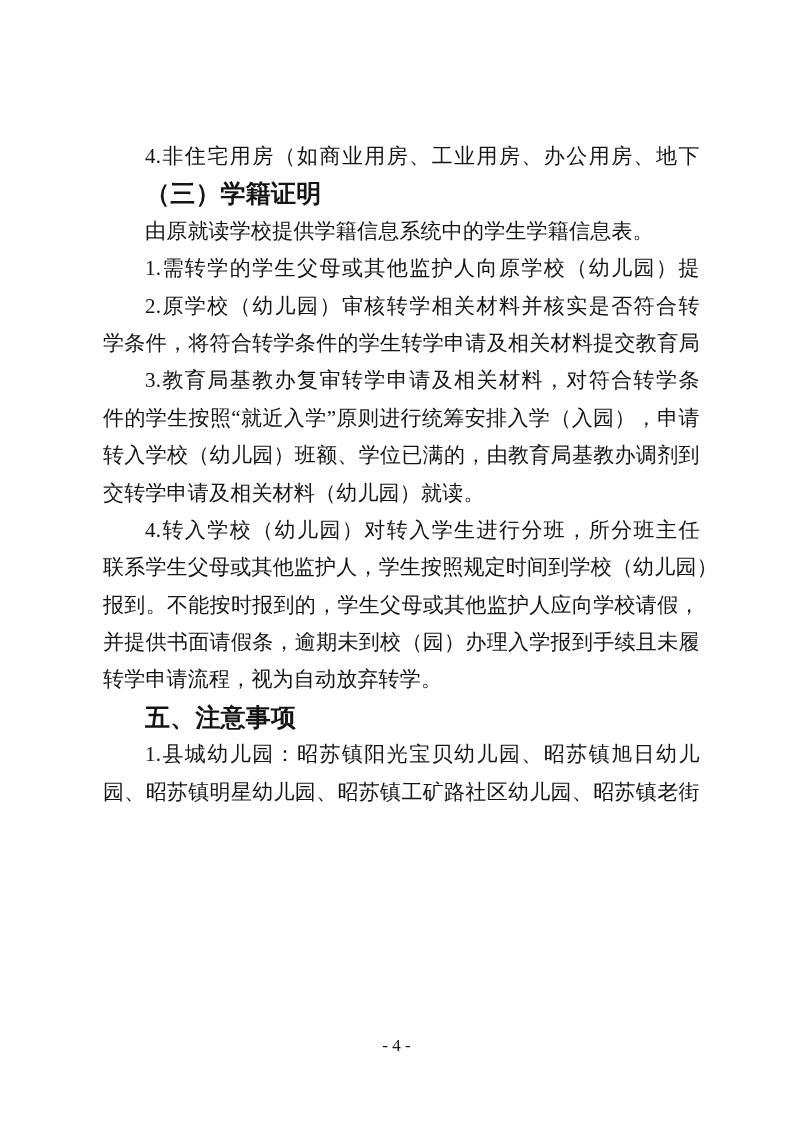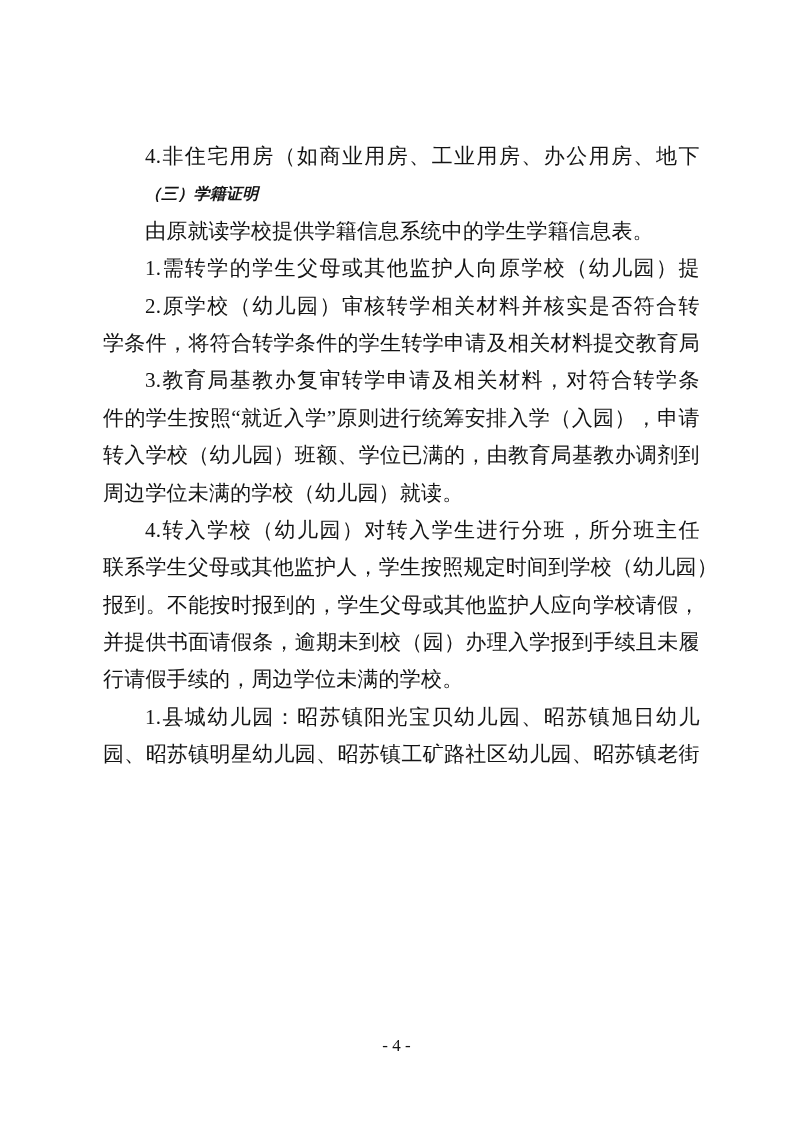--- a/index.html
+++ b/index.html
@@ -34,22 +34,21 @@
     justify-content: space-between;
     align-items: baseline;
     white-space: normal;
   }
   .line.indent {
     padding-left: 42px;
   }
   .line.heading {
     font-family: "Liberation Sans", "DejaVu Sans", sans-serif;
     font-weight: 700;
-    font-size: 16px;
-    font-style: italic;
+    font-size: 25px;
   }
   .page-number {
     position: absolute;
     left: 0;
     top: 1036px;
     width: 100%;
     text-align: center;
     font-size: 17px;
     color: #141414;
     font-family: "Liberation Serif", "DejaVu Serif", serif;
@@ -254,21 +253,21 @@
         <span>教</span>
         <span>育</span>
         <span>局</span>
         <span>基</span>
         <span>教</span>
         <span>办</span>
         <span>调</span>
         <span>剂</span>
         <span>到</span>
       </div>
-      <div class="line body">周边学位未满的学校（幼儿园）就读。</div>
+      <div class="line body">交转学申请及相关材料（幼儿园）就读。</div>
       <div class="line body indent justify">
         <span>4. </span>
         <span>转</span>
         <span>入</span>
         <span>学</span>
         <span>校</span>
         <span>（</span>
         <span>幼</span>
         <span>儿</span>
         <span>园</span>
@@ -373,21 +372,22 @@
         <span>入</span>
         <span>学</span>
         <span>报</span>
         <span>到</span>
         <span>手</span>
         <span>续</span>
         <span>且</span>
         <span>未</span>
         <span>履</span>
       </div>
-      <div class="line body">行请假手续的，周边学位未满的学校。</div>
+      <div class="line body">转学申请流程，视为自动放弃转学。</div>
+      <div class="line heading indent">五、注意事项</div>
       <div class="line body indent justify">
         <span>1. </span>
         <span>县</span>
         <span>城</span>
         <span>幼</span>
         <span>儿</span>
         <span>园</span>
         <span>：</span>
         <span>昭</span>
         <span>苏</span>

